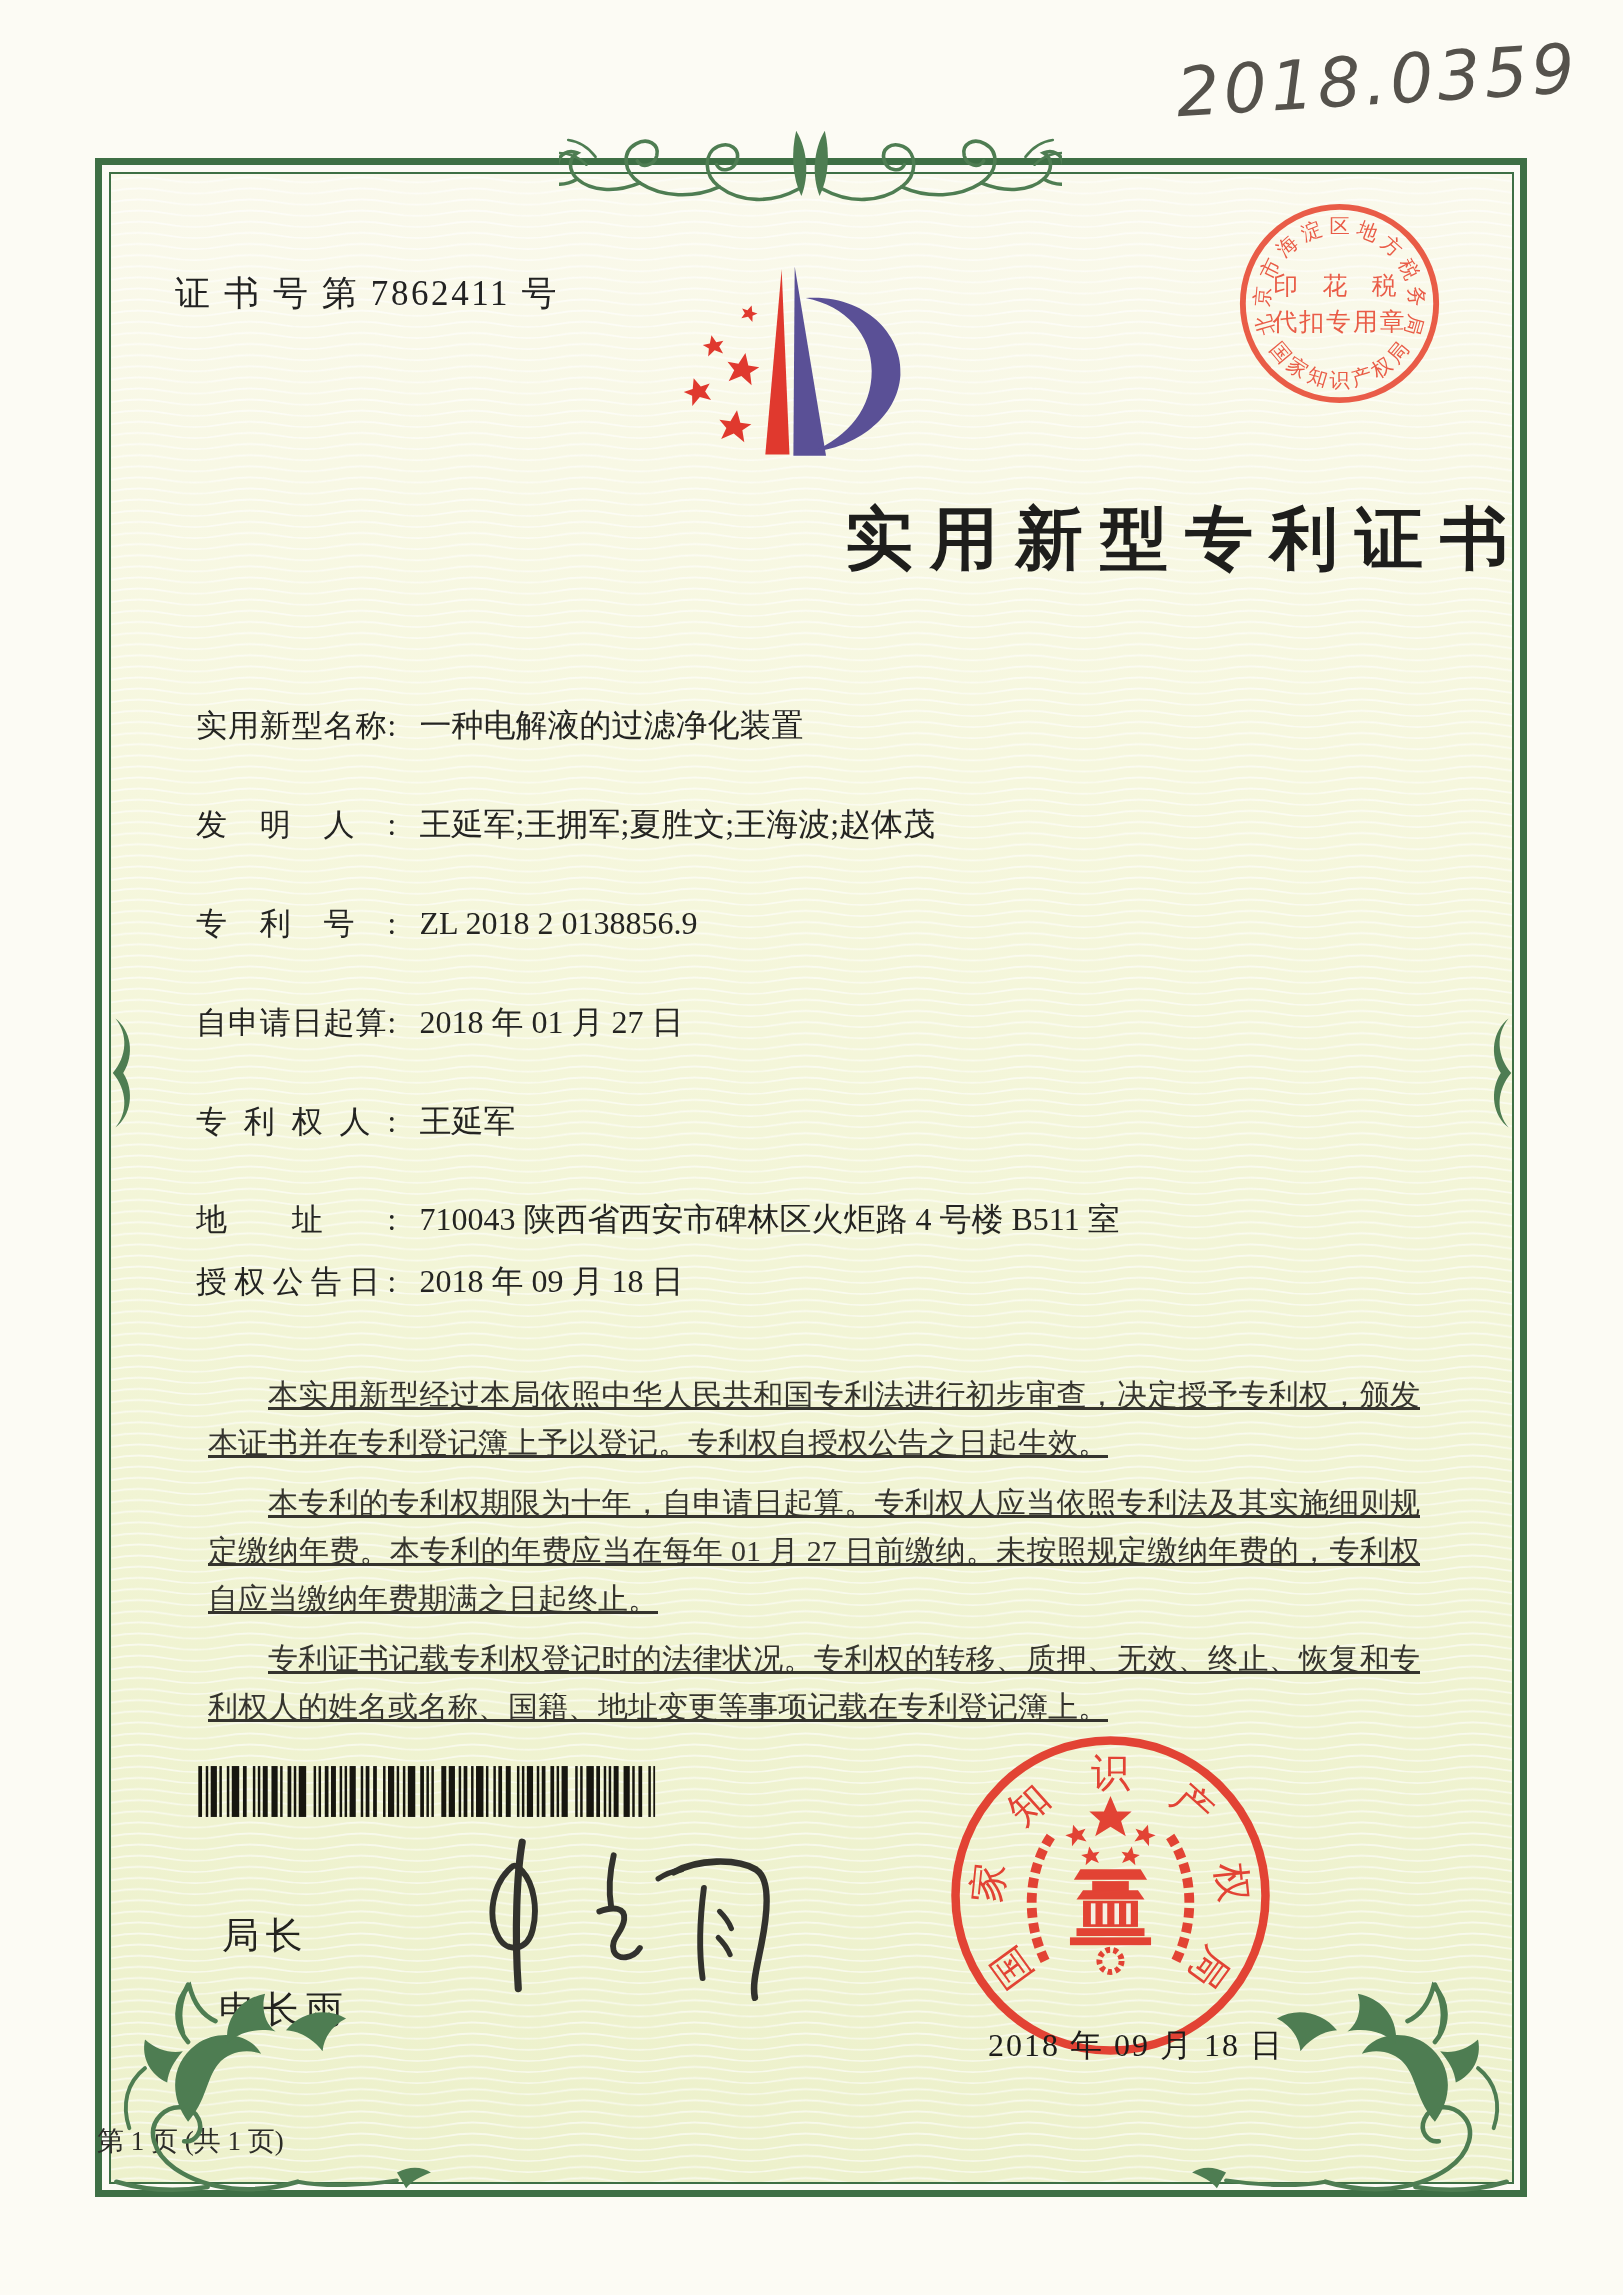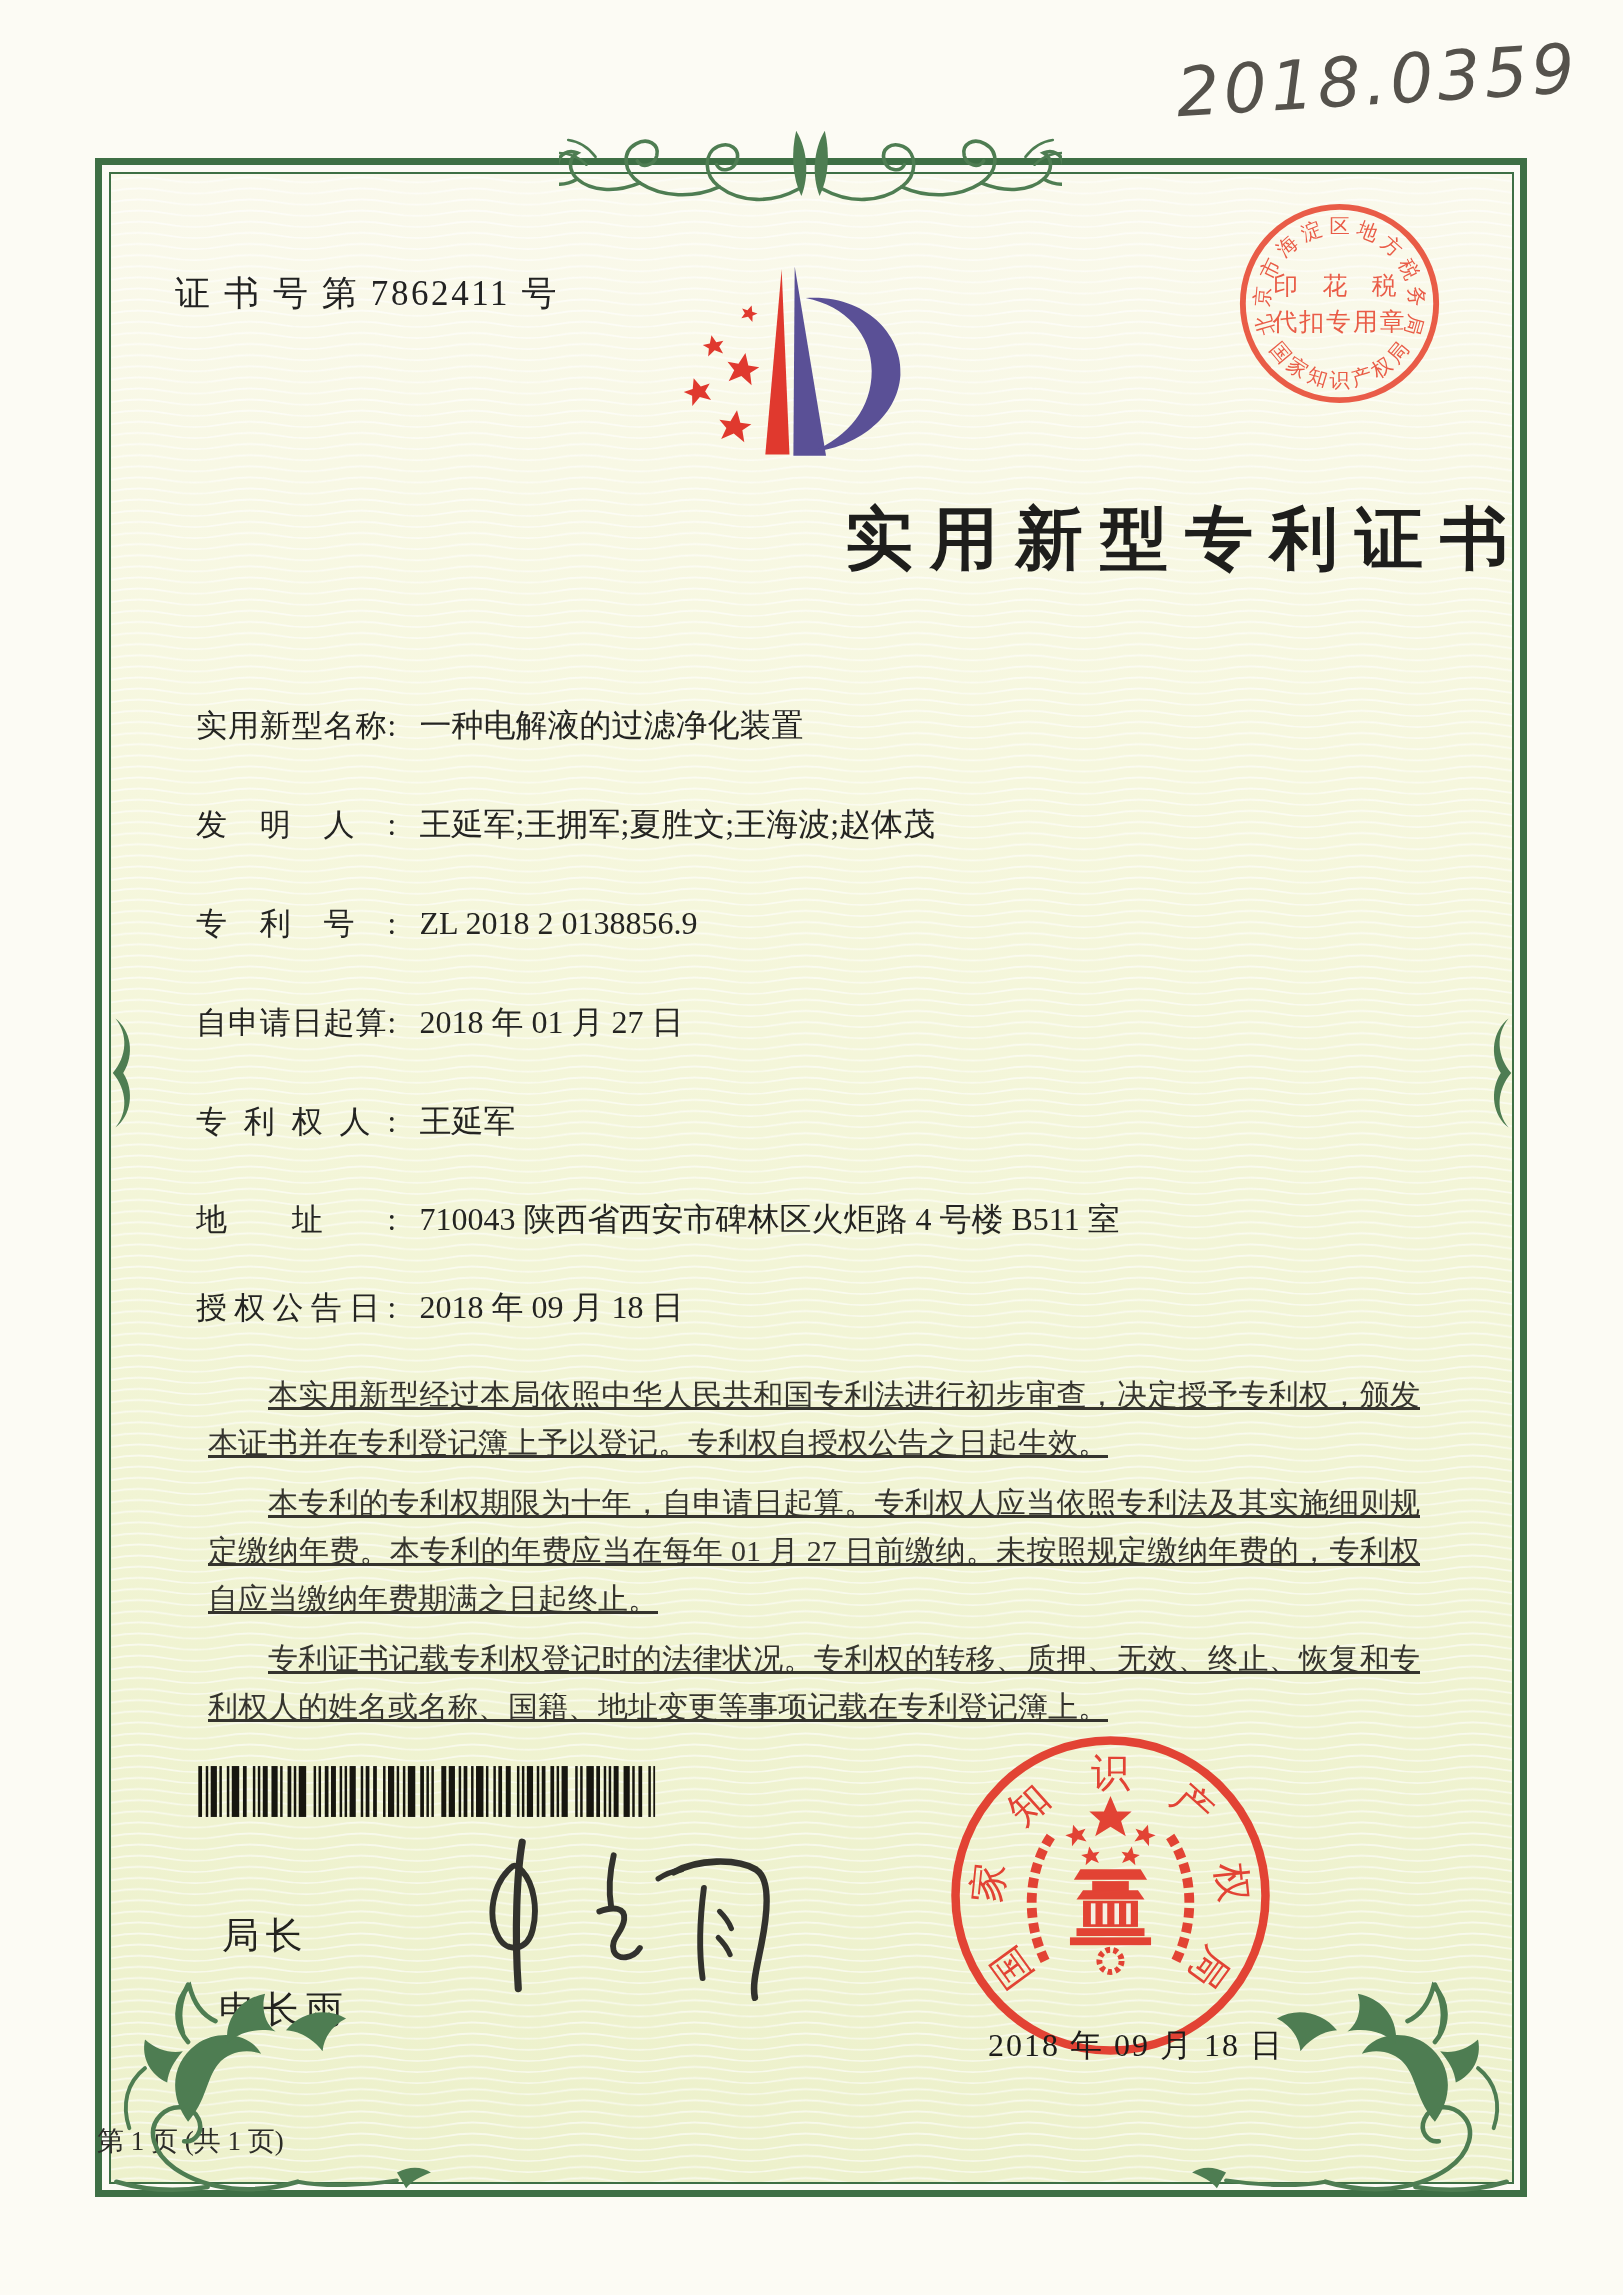--- a/index.html
+++ b/index.html
@@ -23,21 +23,21 @@
       font-style:italic; font-size:68px; color:#55524c; letter-spacing:3.9px;
       transform:rotate(-3.5deg); white-space:nowrap;}
   .cert-no{left:175px; top:270px; font-size:35px; letter-spacing:2.6px; color:#222; white-space:nowrap;}
   .doc-title{left:97px; width:1428px; top:494px; text-align:right;
       font-size:68px; letter-spacing:17px; font-weight:600; color:#1e1e1c; white-space:nowrap;}
   .field-row{left:196px; font-size:32px; color:#242422; white-space:nowrap;}
   .field-label{display:inline-block; width:200px; font-size:31px;
       text-align:justify; text-align-last:justify; vertical-align:baseline;}
   .field-value{margin-left:23.5px;}
   .f1{top:704px;} .f2{top:803px;} .f3{top:903px;} .f4{top:1001px;}
-  .f5{top:1100px;} .f6{top:1198px;} .f7{top:1286px;}
+  .f5{top:1100px;} .f6{top:1198px;} .f7{top:1260px;}
   .grant-right{position:absolute; left:730px; top:0; white-space:nowrap;}
   .paragraphs{left:196px; top:1359px; width:1236px; font-size:30px; line-height:48px;
       text-align:justify; color:#35342e;}
   .paragraphs p{margin:12px; text-indent:2em;text-decoration:underline;}
   .director-label{left:222px; top:1911px; font-size:37px; letter-spacing:6.5px; color:#242420;}
   .director-name{left:219px; top:1985px; font-size:37px; letter-spacing:6.5px; color:#242420;}
   .seal-date{left:988px; top:2024px; font-size:32px; letter-spacing:2px; color:#1c1c1a; z-index:6; white-space:nowrap;}
   .page-footer{left:97px; width:1250px; top:2123px; text-align:left; font-size:27px; color:#2c2c28;}
   
   .logo{left:672px; top:260px;}

